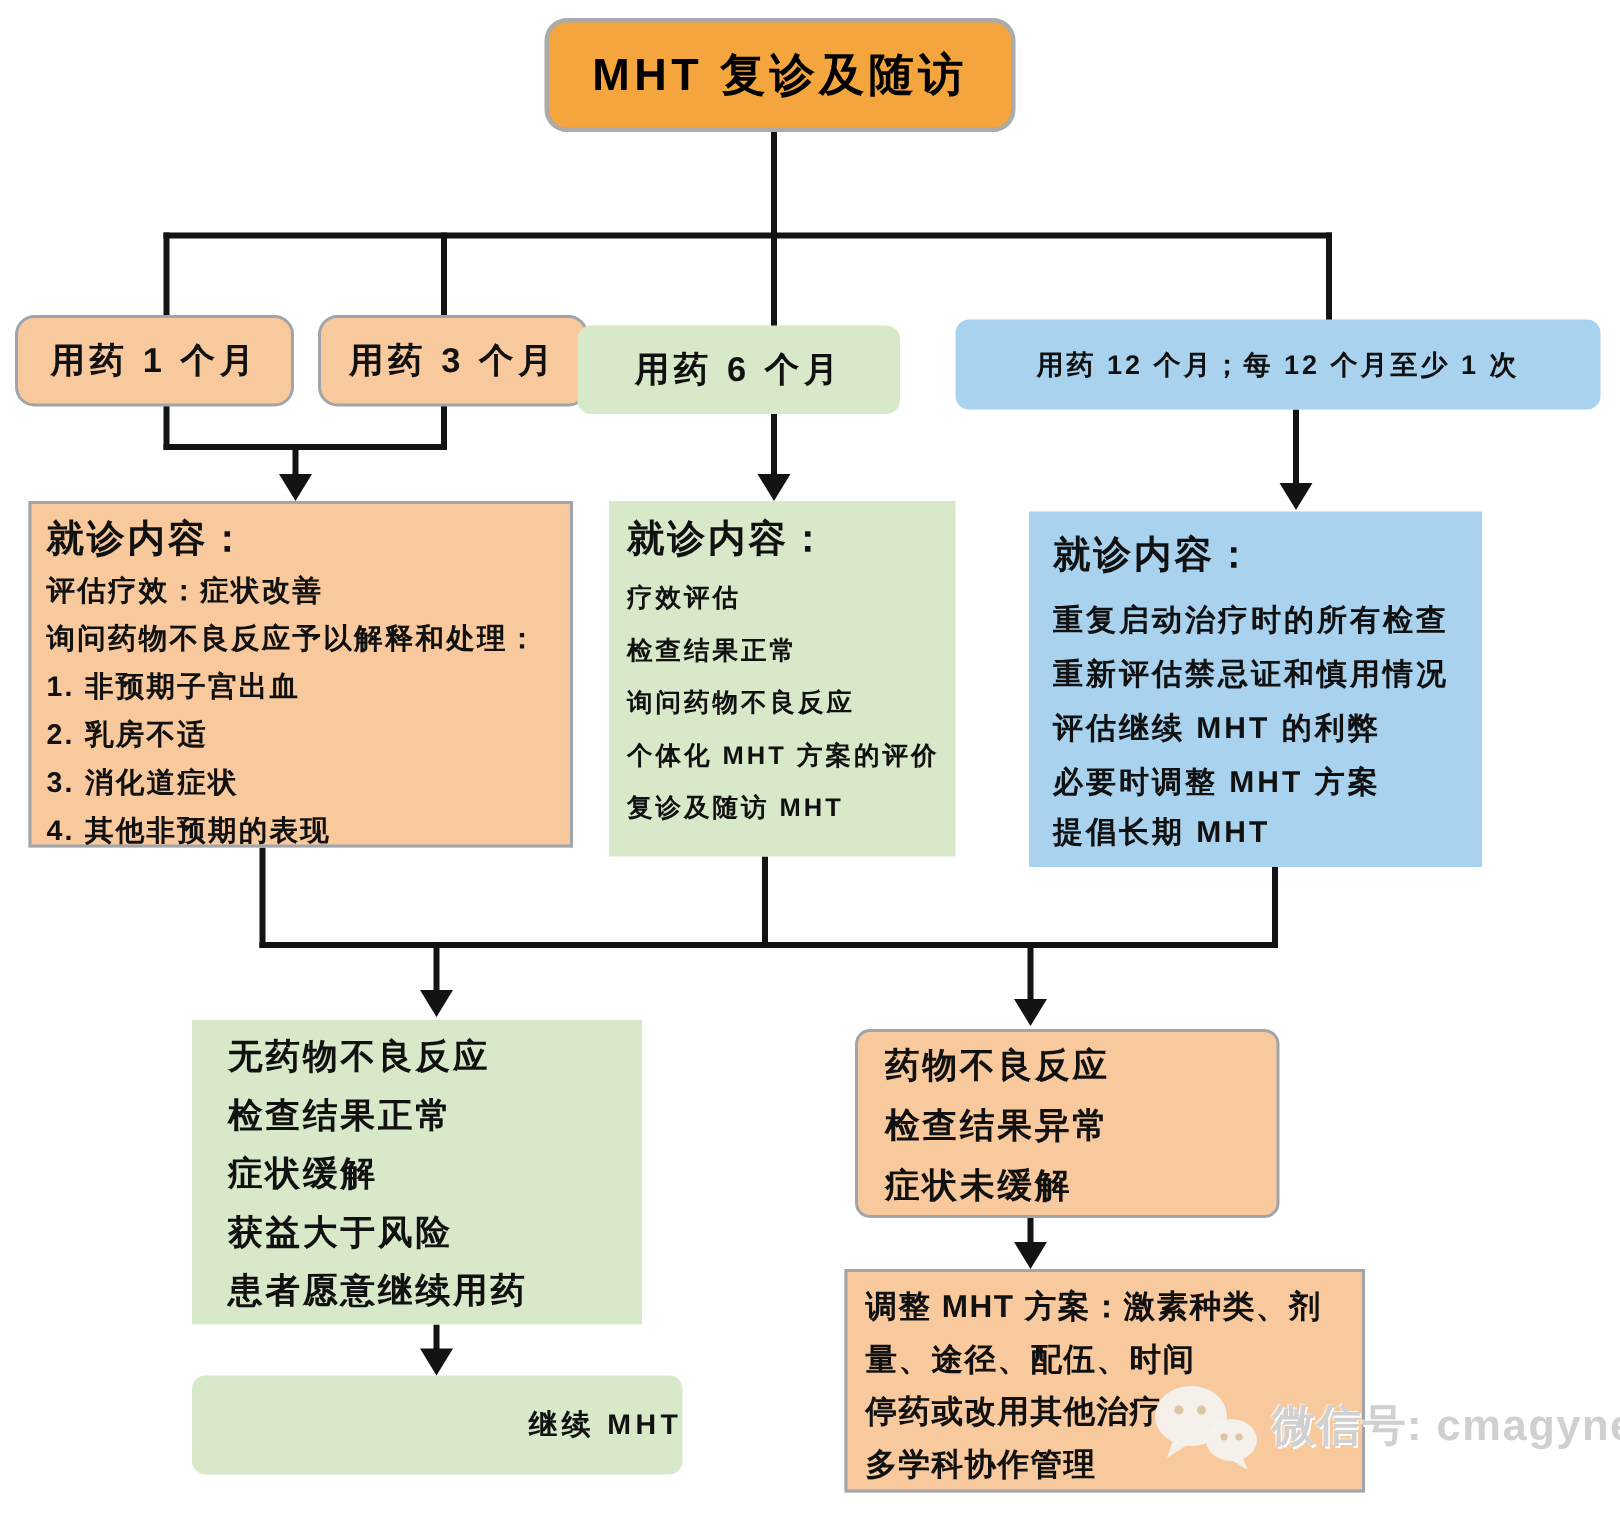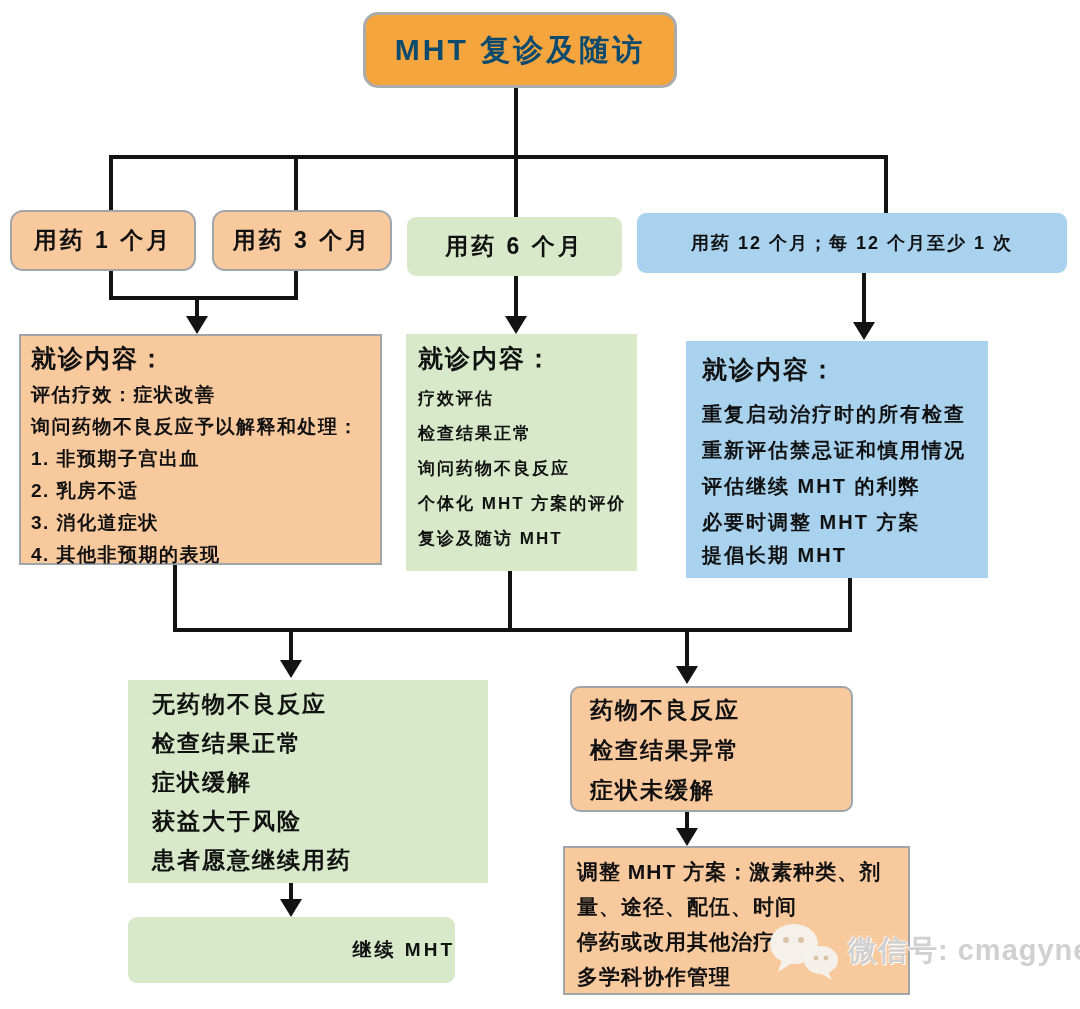--- a/index.html
+++ b/index.html
@@ -10,21 +10,21 @@
   .box{position:absolute;box-sizing:border-box;font-weight:bold;}
   .orange{background:#F9C99E;}
   .green{background:#D7E9C9;}
   .blue{background:#A8D2EE;}
   .bordered{border:2px solid #9FA5AB;}
   .rounded-sm{border-radius:9px;}
   .rounded{border-radius:13px;}
   .center{display:flex;align-items:center;justify-content:center;text-align:center;}
   .title-box{
     background:#F5A53D;border:3px solid #ABABAB;border-radius:15px;
-    color:#0c4a6e;font-size:30px;letter-spacing:3px;
+    color:#000000;font-size:30px;letter-spacing:3px;
   }
   .tp{font-size:23px;letter-spacing:3px;}
   .vline{position:absolute;width:4px;background:#131313;}
   .hline{position:absolute;height:4px;background:#131313;}
   .ahead{position:absolute;width:0;height:0;
     border-left:11px solid transparent;border-right:11px solid transparent;
     border-top:18px solid #131313;}
   .hdr{font-size:25px;letter-spacing:2px;margin:0 0 6px 0;}
   .ln{letter-spacing:2px;}
   .c1 .hdr{margin-bottom:4px;}
@@ -82,21 +82,21 @@
   <div class="box title-box center" style="left:363px;top:12px;width:314px;height:76px;">
     <span>MHT 复诊及随访</span>
   </div>
 
   <div class="box orange bordered rounded tp center" style="left:10px;top:210px;width:186px;height:61px;">
     <span>用药 1 个月</span>
   </div>
   <div class="box orange bordered rounded tp center" style="left:212px;top:210px;width:180px;height:61px;">
     <span>用药 3 个月</span>
   </div>
-  <div class="box green rounded-sm tp center" style="left:407px;top:217px;width:215px;height:59px;">
+  <div class="box green rounded-sm tp center" style="left:385px;top:217px;width:215px;height:59px;">
     <span>用药 6 个月</span>
   </div>
   <div class="box blue rounded-sm tp center" style="left:637px;top:213px;width:430px;height:60px;font-size:18px;letter-spacing:2px;">
     <span>用药 12 个月；每 12 个月至少 1 次</span>
   </div>
 
   <div class="box orange bordered c1" style="left:19px;top:334px;width:363px;height:231px;padding:6px 8px 0 10px;">
     <div class="hdr">就诊内容：</div>
     <div class="ln">评估疗效：症状改善</div>
     <div class="ln">询问药物不良反应予以解释和处理：</div>
@@ -117,21 +117,21 @@
 
   <div class="box blue c3" style="left:686px;top:341px;width:302px;height:237px;padding:12px 6px 0 16px;">
     <div class="hdr" style="margin-bottom:10px;">就诊内容：</div>
     <div class="ln">重复启动治疗时的所有检查</div>
     <div class="ln">重新评估禁忌证和慎用情况</div>
     <div class="ln">评估继续 MHT 的利弊</div>
     <div class="ln">必要时调整 MHT 方案</div>
     <div class="ln" style="line-height:30px;">提倡长期 MHT</div>
   </div>
 
-  <div class="box green d1" style="left:128px;top:680px;width:360px;height:203px;padding:5px 6px 0 24px;">
+  <div class="box green d1" style="left:128px;top:680px;width:300px;height:203px;padding:5px 6px 0 24px;">
     <div class="ln">无药物不良反应</div>
     <div class="ln">检查结果正常</div>
     <div class="ln">症状缓解</div>
     <div class="ln">获益大于风险</div>
     <div class="ln">患者愿意继续用药</div>
   </div>
 
   <div class="box orange bordered d2" style="left:570px;top:686px;width:283px;height:126px;padding:2px 6px 0 18px;border-radius:10px;">
     <div class="ln">药物不良反应</div>
     <div class="ln">检查结果异常</div>

